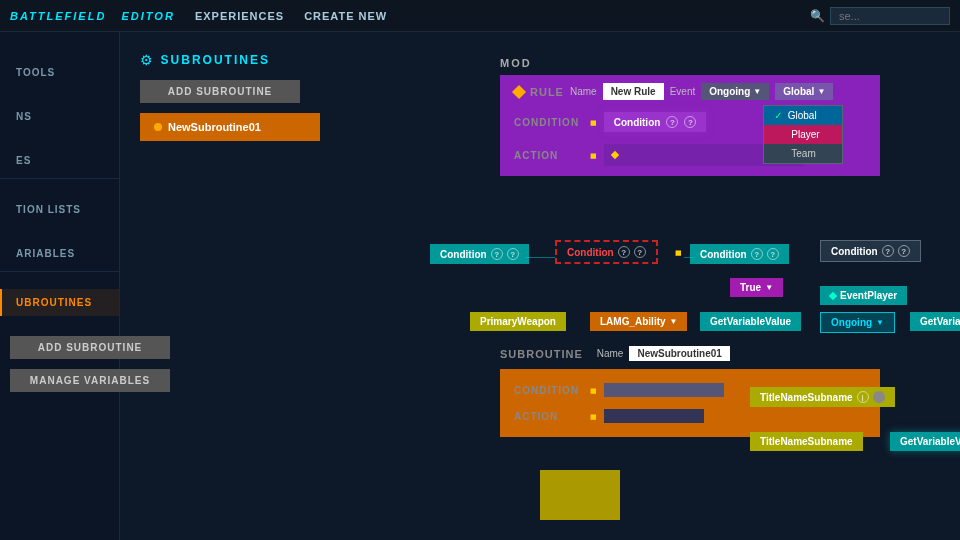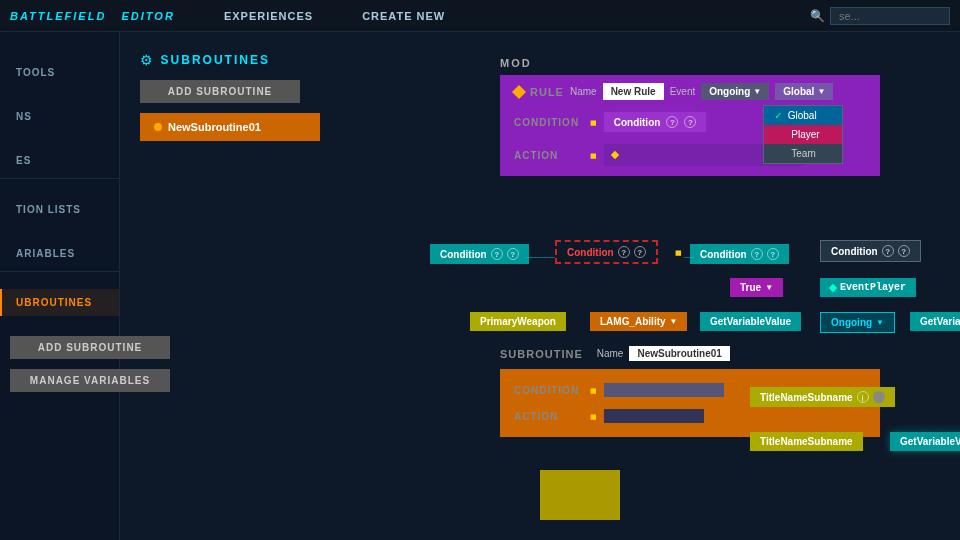--- a/index.html
+++ b/index.html
@@ -45,21 +45,20 @@
       font-weight: bold;
       letter-spacing: 2px;
       font-style: italic;
     }
     .nav-item {
       color: #aaccdd;
       font-size: 11px;
       font-weight: bold;
       letter-spacing: 1px;
       cursor: pointer;
-      margin-left: 29px;
     }
     .nav-search {
       margin-left: auto;
       display: flex;
       align-items: center;
       gap: 5px;
     }
     .search-box {
       background: #1a2a3a;
       border: 1px solid #2a4a5a;
@@ -505,21 +504,21 @@
       <span>Condition</span>
       <div class="info-circle">?</div>
       <div class="info-circle">?</div>
     </div>
 
     <div class="node green" style="top:236px; left:360px;">
       <span>True</span>
       <span class="dropdown-arrow" style="color:#fff;font-size:8px;">▼</span>
     </div>
 
-    <div class="node teal" style="top:236px; left:450px;font-family:Liberation Mono, monospace;">
+    <div class="node teal" style="top:244px; left:450px;">
       <div class="node-dot cyan"></div>
       <span>EventPlayer</span>
     </div>
 
     <div class="node yellow" style="top:270px; left:100px;">
       <span>PrimaryWeapon</span>
     </div>
 
     <div class="node orange" style="top:270px; left:220px;">
       <span>LAMG_Ability</span>

